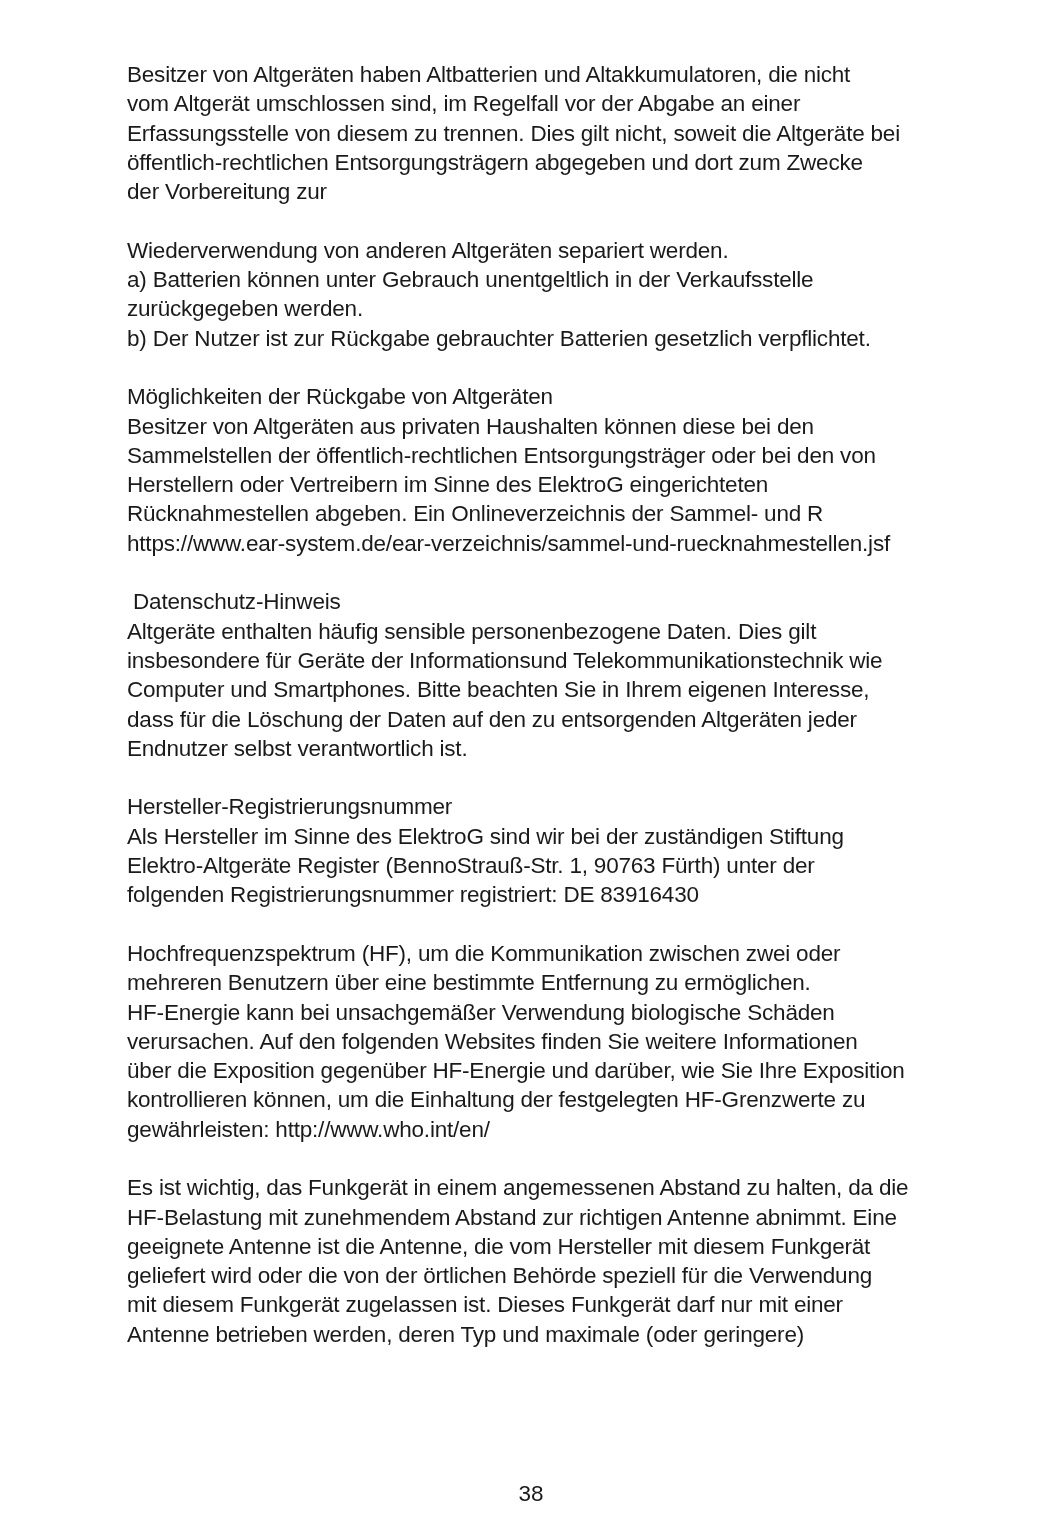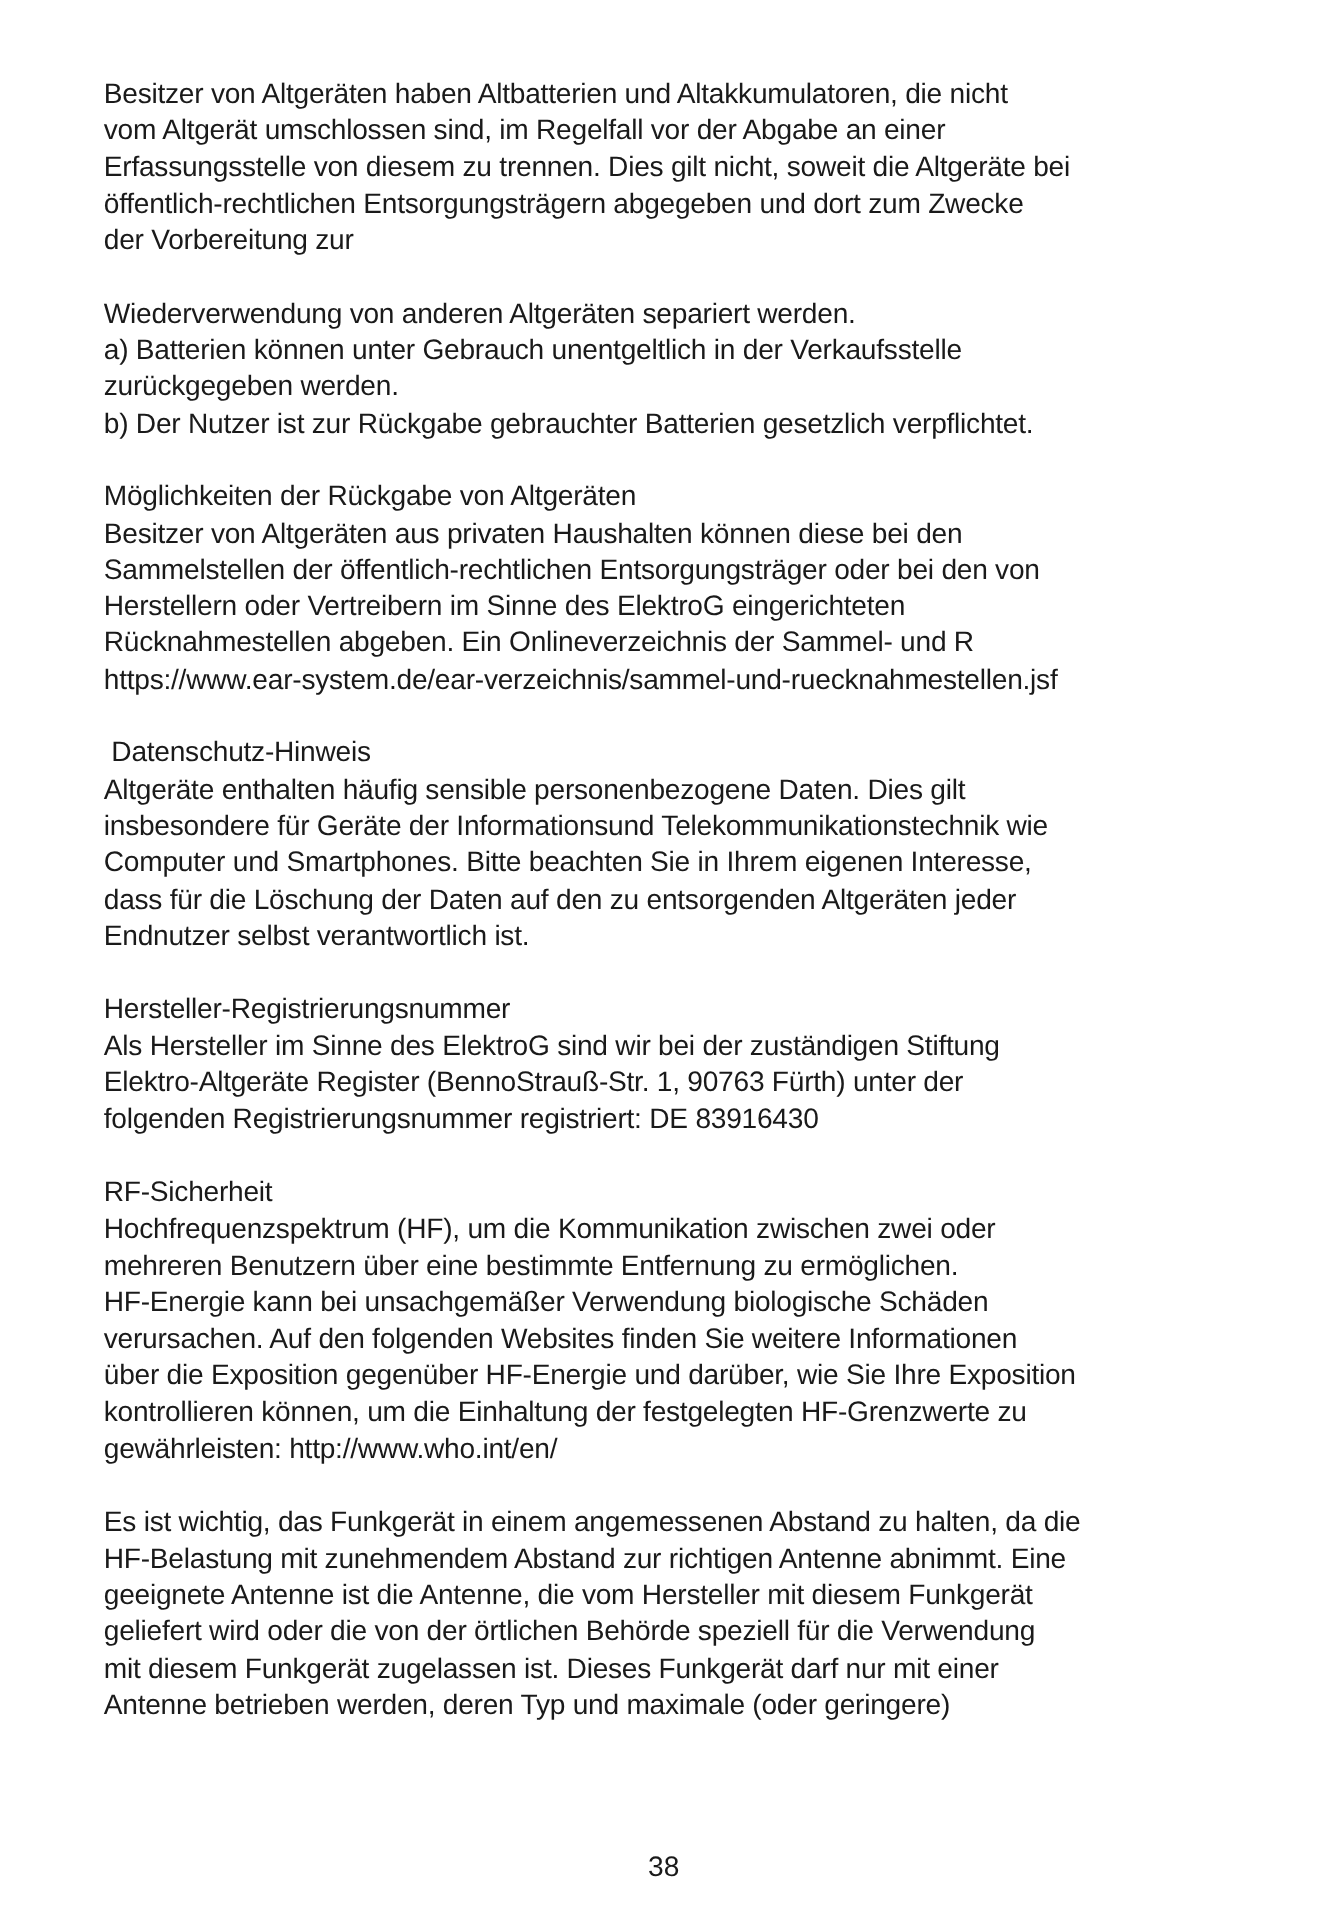--- a/index.html
+++ b/index.html
@@ -21,20 +21,21 @@
       top: 60px;
       width: 920px;
     }
     .line {
       display: block;
       font-size: 22.5px;
       line-height: 29.3px;
       height: 29.3px;
       white-space: nowrap;
       letter-spacing: -0.2px;
+      margin-left: 44px;
     }
     .heading {
       font-weight: normal;
     }
     .gap {
       display: block;
       height: 29.3px;
     }
     .page-number {
       position: absolute;
@@ -91,21 +92,20 @@
 
   <div>
     <span class="line heading">Hersteller-Registrierungsnummer</span>
     <span class="line">Als Hersteller im Sinne des ElektroG sind wir bei der zuständigen Stiftung</span>
     <span class="line">Elektro-Altgeräte Register (BennoStrauß-Str. 1, 90763 Fürth) unter der</span>
     <span class="line">folgenden Registrierungsnummer registriert: DE 83916430</span>
   </div>
   <span class="gap"></span>
 
   <div>
-    <span class="line heading">RF-Sicherheit</span>
     <span class="line">Hochfrequenzspektrum (HF), um die Kommunikation zwischen zwei oder</span>
     <span class="line">mehreren Benutzern über eine bestimmte Entfernung zu ermöglichen.</span>
     <span class="line">HF-Energie kann bei unsachgemäßer Verwendung biologische Schäden</span>
     <span class="line">verursachen. Auf den folgenden Websites finden Sie weitere Informationen</span>
     <span class="line">über die Exposition gegenüber HF-Energie und darüber, wie Sie Ihre Exposition</span>
     <span class="line">kontrollieren können, um die Einhaltung der festgelegten HF-Grenzwerte zu</span>
     <span class="line">gewährleisten: http://www.who.int/en/</span>
   </div>
   <span class="gap"></span>
 

